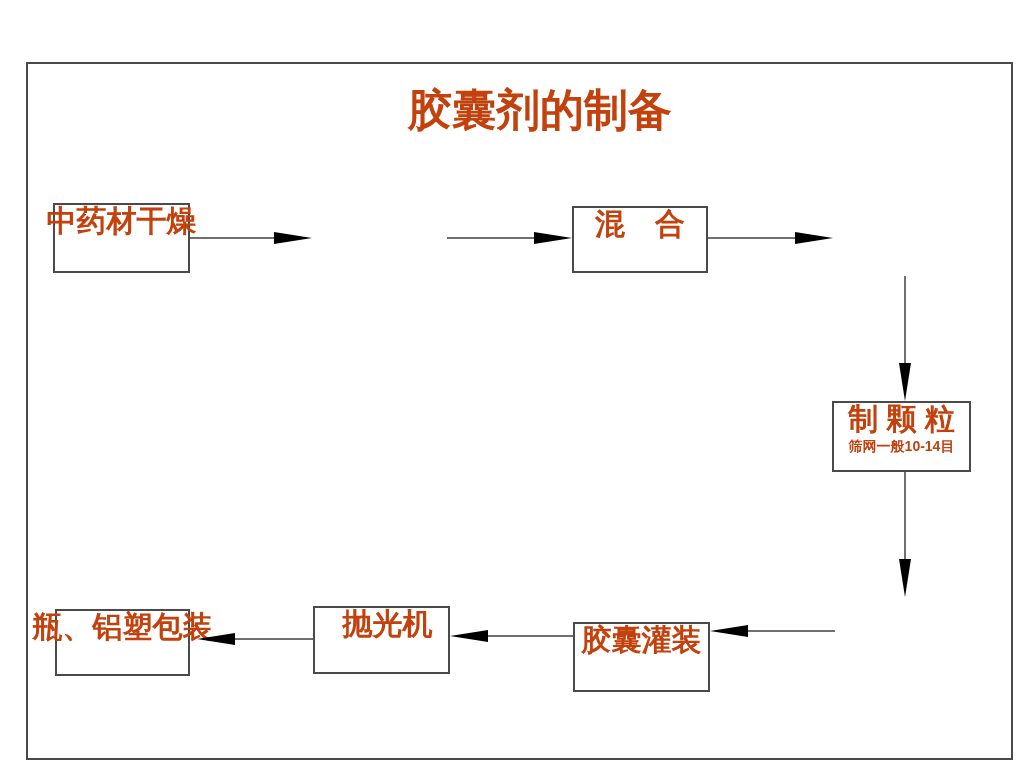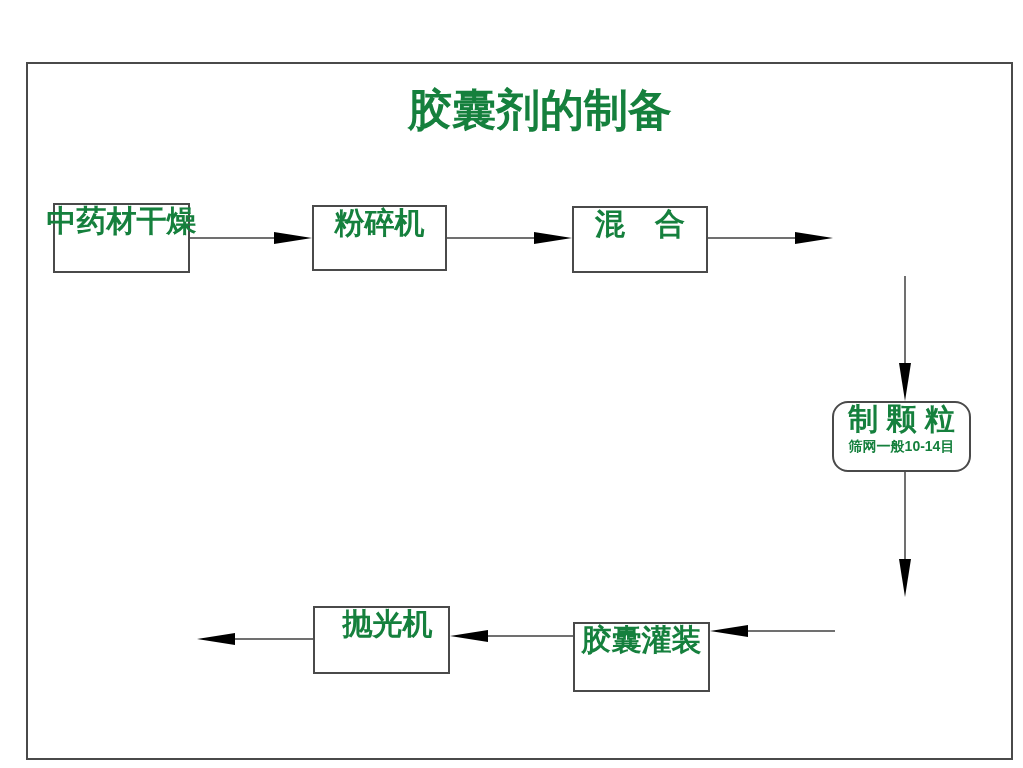--- a/index.html
+++ b/index.html
@@ -6,21 +6,21 @@
     margin: 0;
     padding: 0;
     background: #ffffff;
   }
   .canvas {
     position: relative;
     width: 1023px;
     height: 768px;
     background: #ffffff;
     font-family: "Liberation Sans", sans-serif;
-    color: #15803d;
+    color: #c2410c;
     overflow: hidden;
   }
   .outer-frame {
     position: absolute;
     left: 26px;
     top: 62px;
     width: 987px;
     height: 698px;
     border: 2px solid #4a4a4a;
     box-sizing: border-box;
@@ -99,43 +99,43 @@
 <div class="canvas">
 
   <div class="outer-frame"></div>
 
   <div class="diagram-title">胶囊剂的制备</div>
 
   <div class="node" style="left:53px; top:203px; width:137px; height:70px;">
     <div class="label">中药材干燥</div>
   </div>
 
-  <div class="node" style="left:312px; top:205px; width:135px; height:66px;">
-    <div class="label">粉碎机</div>
-  </div>
 
   <div class="node" style="left:572px; top:206px; width:136px; height:67px;">
     <div class="label">混　合</div>
   </div>
 
 
-  <div class="node" style="left:832px; top:401px; width:139px; height:71px;border-radius:16px;">
+  <div class="node" style="left:832px; top:401px; width:139px; height:71px;">
     <div class="label">制 颗 粒</div>
     <div class="note">筛网一般10-14目</div>
   </div>
 
 
   <div class="node" style="left:573px; top:597px; width:137px; height:70px;margin-top:25px;">
     <div class="label">胶囊灌装</div>
   </div>
 
   <div class="node" style="left:313px; top:606px; width:137px; height:68px;padding-left:12px;">
     <div class="label">抛光机</div>
   </div>
 
+  <div class="node" style="left:55px; top:609px; width:135px; height:67px;">
+    <div class="label">瓶、铝塑包装</div>
+  </div>
 
   <div>
     <div class="hline" style="left:190px; top:237px; width:84px;"></div>
     <div class="head-right" style="left:274px; top:232px;"></div>
   </div>
 
   <div>
     <div class="hline" style="left:447px; top:237px; width:87px;"></div>
     <div class="head-right" style="left:534px; top:232px;"></div>
   </div>

